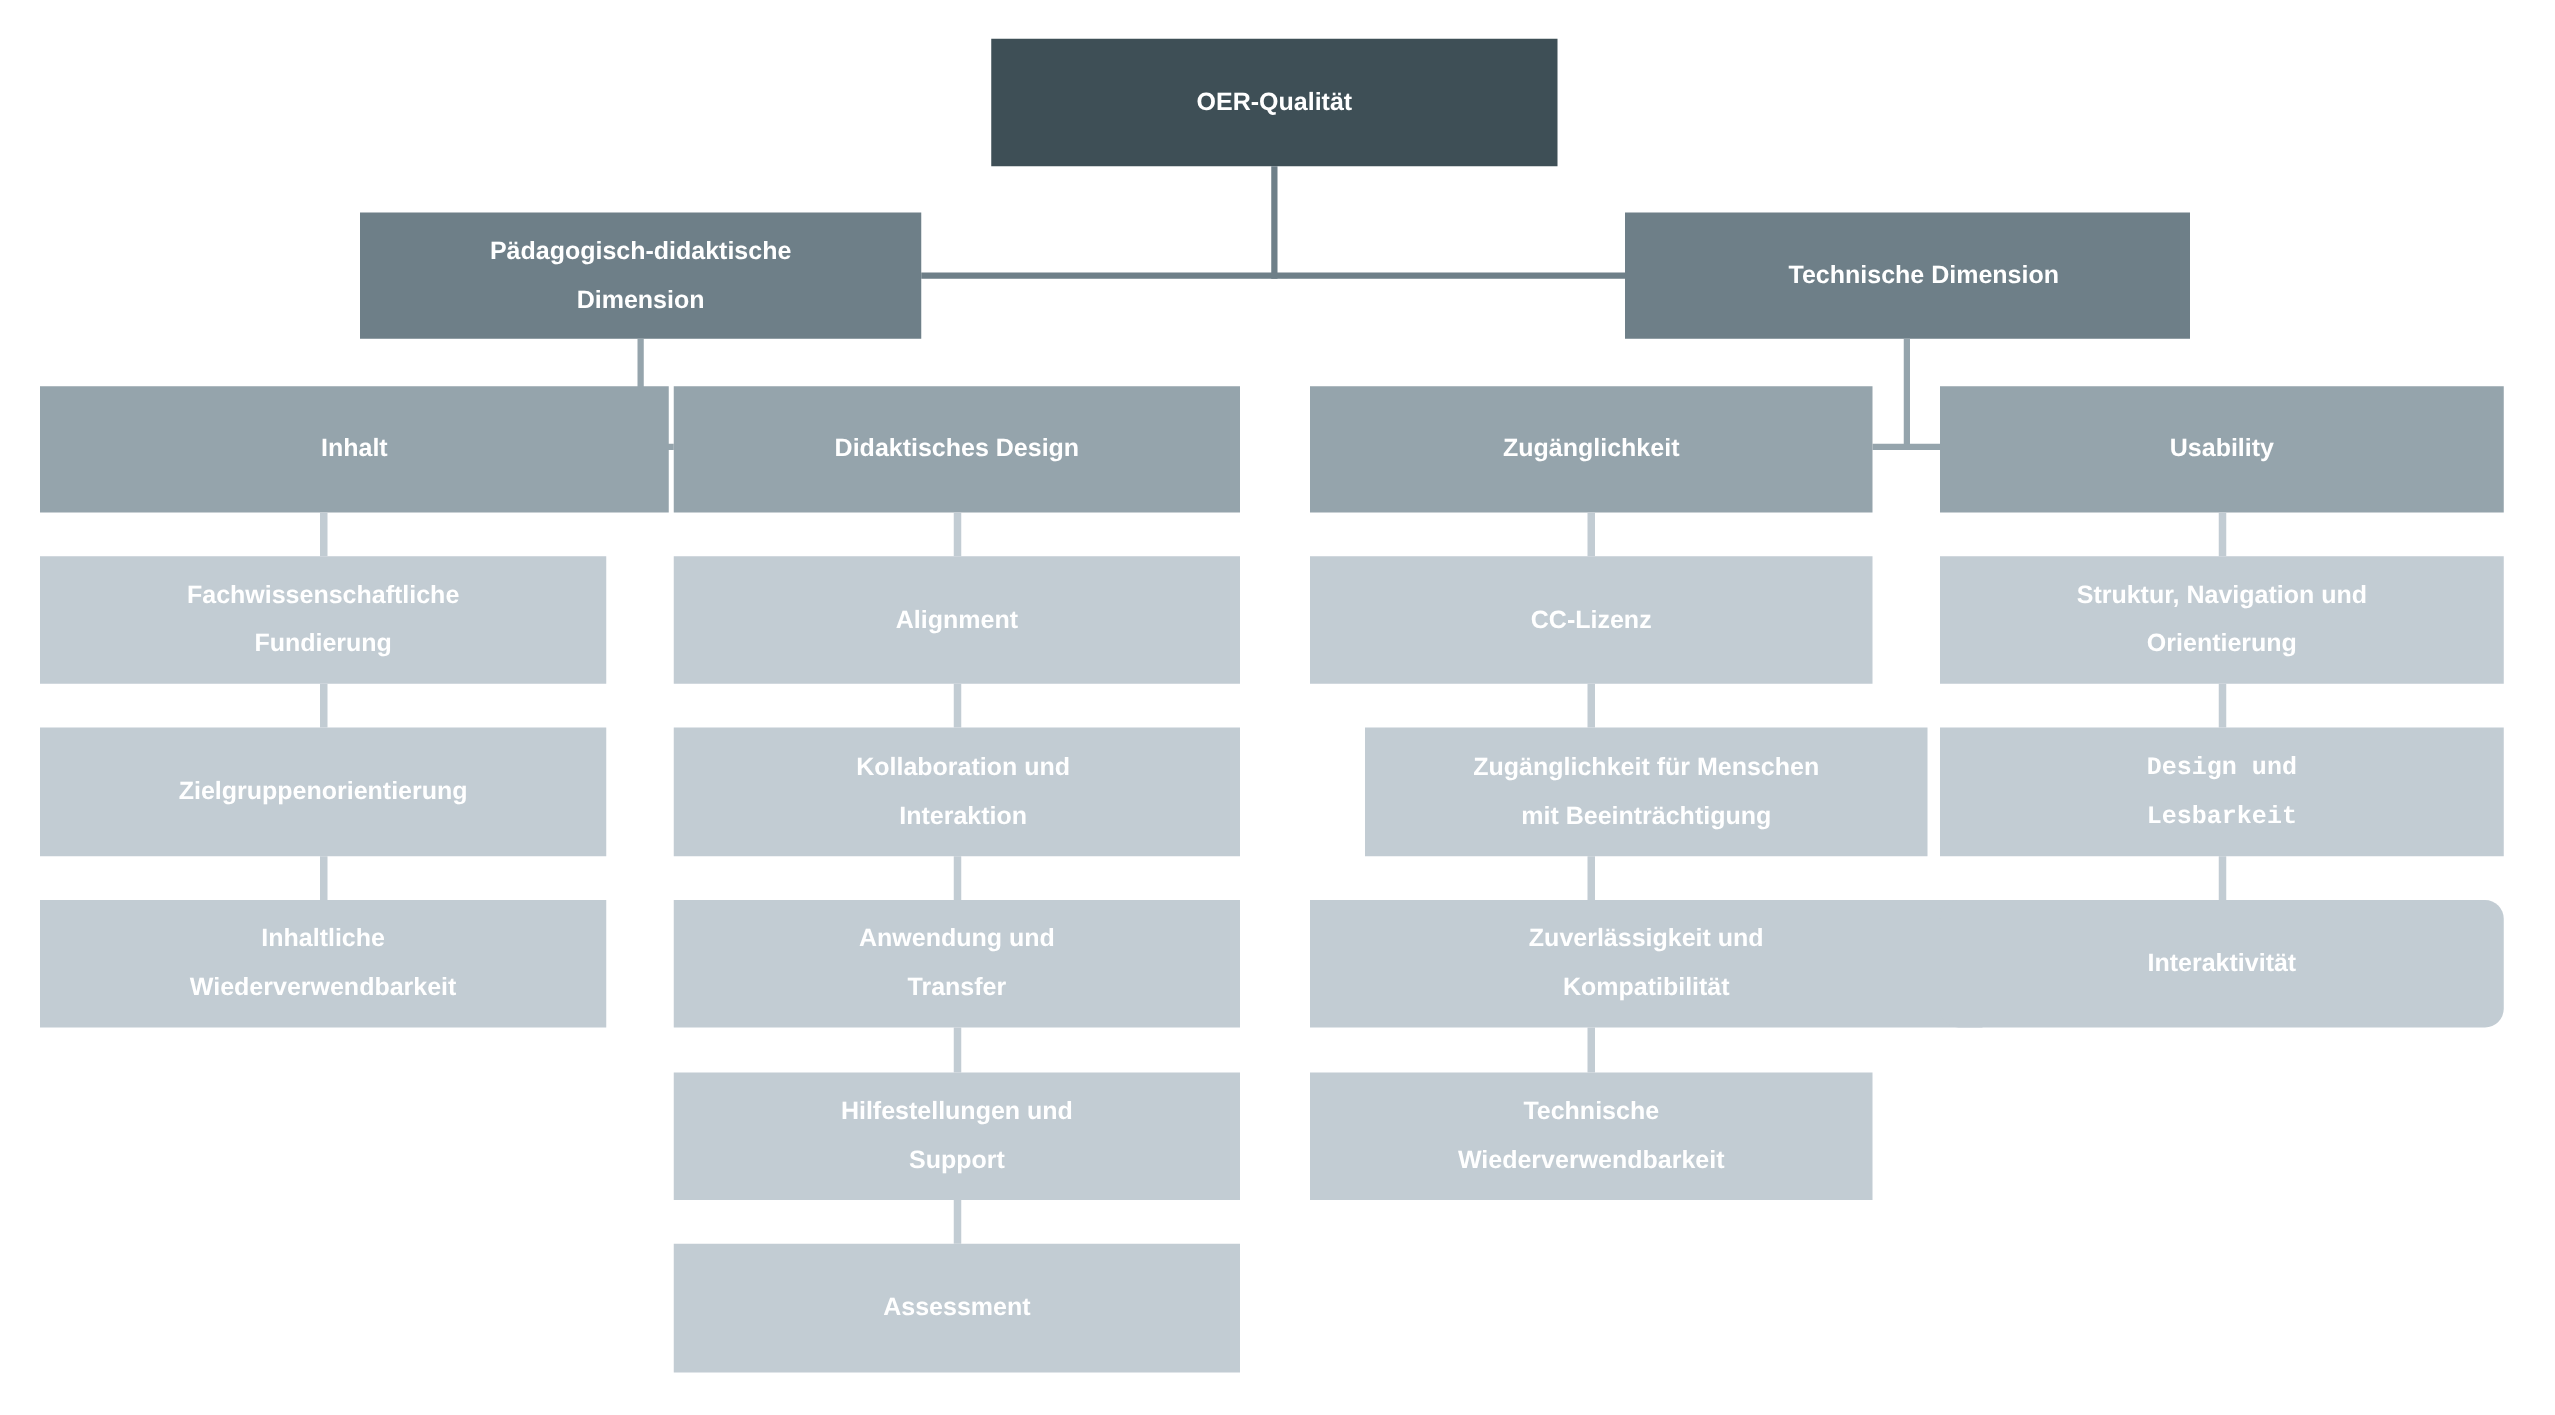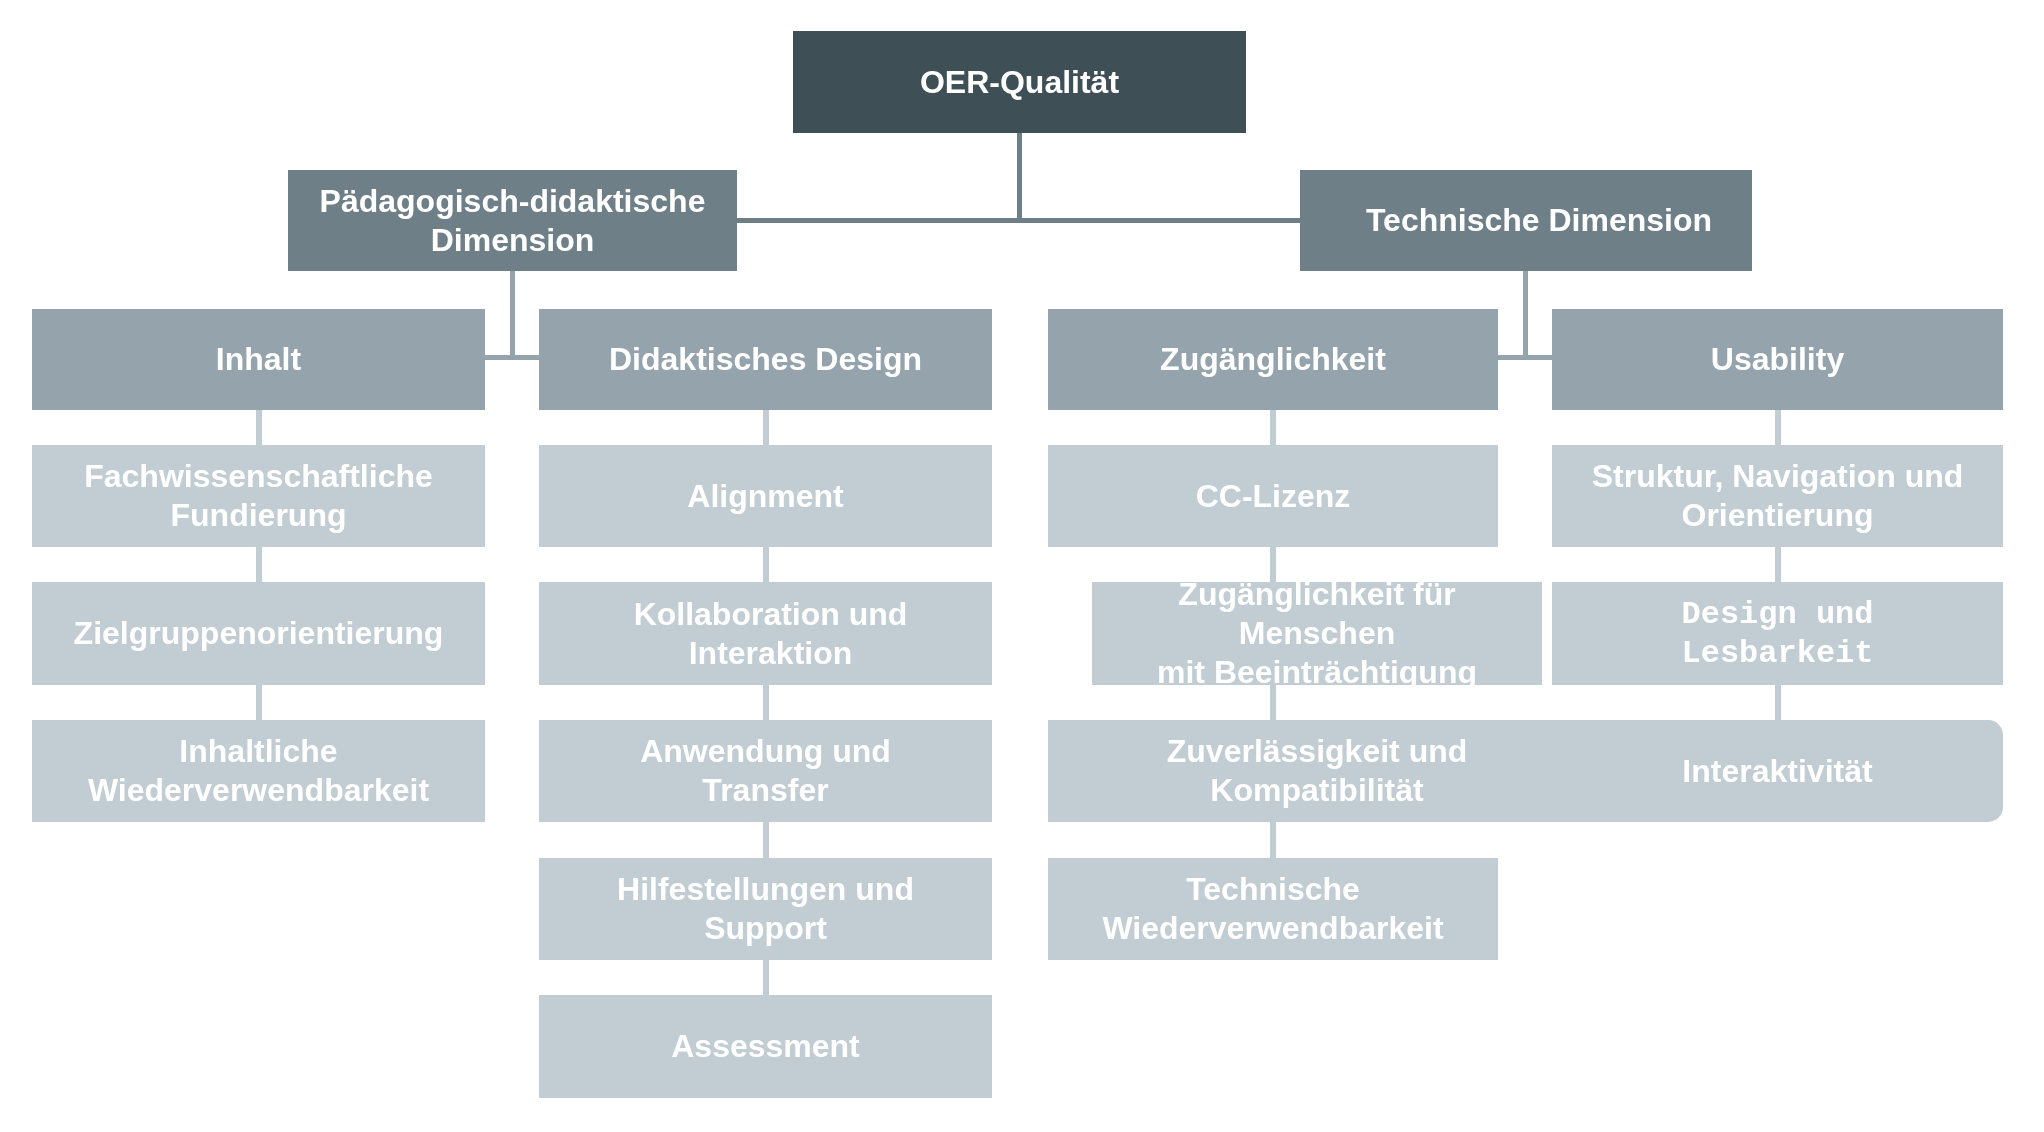--- a/index.html
+++ b/index.html
@@ -12,21 +12,21 @@
     overflow: hidden;
   }
   .node {
     position: absolute;
     display: flex;
     align-items: center;
     justify-content: center;
     text-align: center;
     color: var(--text, #ffffff);
     font-weight: 700;
-    font-size: 32px;
+    font-size: 20px;
     line-height: 39px;
     white-space: pre-line;
     box-sizing: border-box;
     padding: 0 10px;
   }
   .node.root { background: var(--root-box, #3e4f56); }
   .node.dim  { background: var(--dimension-box, #6e7f88); }
   .node.cat  { background: var(--category-box, #95a4ac); }
   .node.item { background: var(--item-box, #c2ccd3); }
   .line { position: absolute; }
@@ -47,21 +47,21 @@
   <div class="node dim" style="left:288px; top:170px; width:449px; height:101px;">Pädagogisch-didaktische
 Dimension</div>
   <div class="node dim" style="left:1300px; top:170px; width:452px; height:101px;padding-left:36px;">Technische Dimension</div>
 
   <div class="line mid" style="left:510px; top:271px; width:5px; height:89px;"></div>
   <div class="line mid" style="left:485px; top:355px; width:54px; height:5px;"></div>
 
   <div class="line mid" style="left:1523px; top:271px; width:5px; height:89px;"></div>
   <div class="line mid" style="left:1498px; top:355px; width:54px; height:5px;"></div>
 
-  <div class="node cat" style="left:32px; top:309px; width:453px; height:101px;">Inhalt</div>
+  <div class="node cat" style="left:32px; top:309px; width:503px; height:101px;">Inhalt</div>
   <div class="node cat" style="left:539px; top:309px; width:453px; height:101px;">Didaktisches Design</div>
   <div class="node cat" style="left:1048px; top:309px; width:450px; height:101px;">Zugänglichkeit</div>
   <div class="node cat" style="left:1552px; top:309px; width:451px; height:101px;">Usability</div>
 
   <div class="line light" style="left:256px; top:410px; width:6px; height:35px;"></div>
   <div class="line light" style="left:256px; top:547px; width:6px; height:35px;"></div>
   <div class="line light" style="left:256px; top:685px; width:6px; height:35px;"></div>
   <div class="node item" style="left:32px; top:445px; width:453px; height:102px;">Fachwissenschaftliche
 Fundierung</div>
   <div class="node item" style="left:32px; top:582px; width:453px; height:103px;">Zielgruppenorientierung</div>

